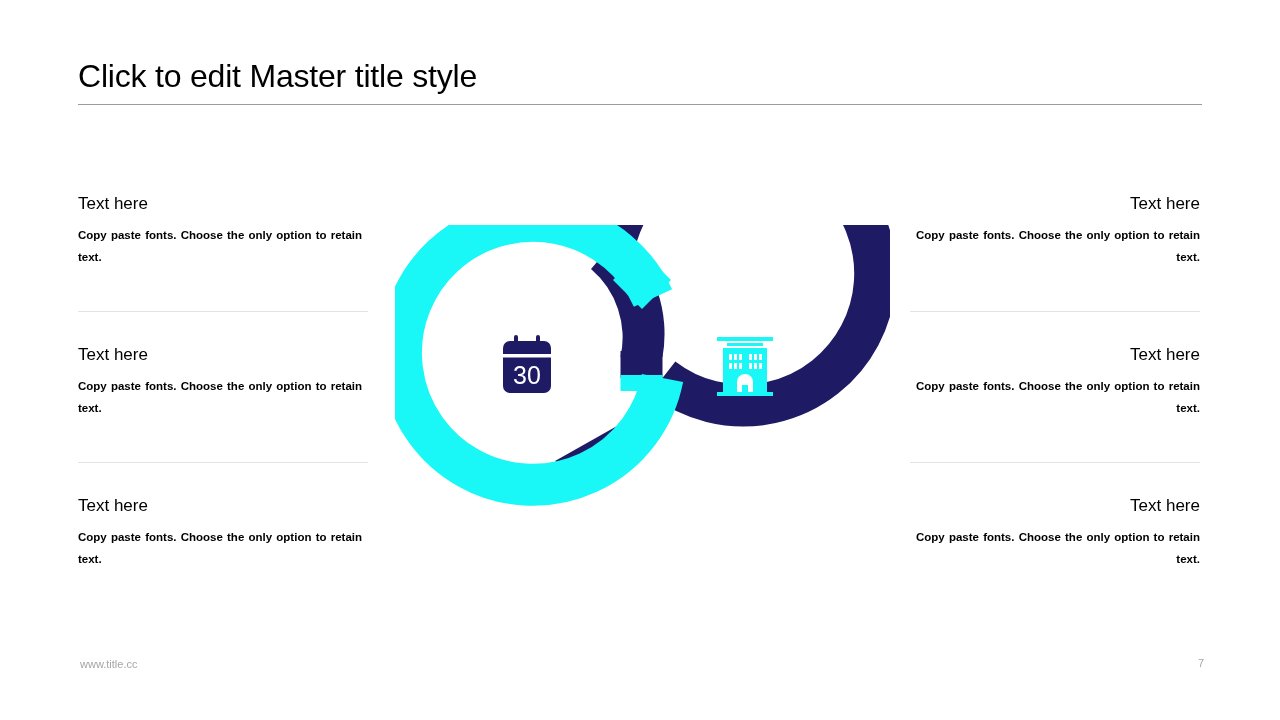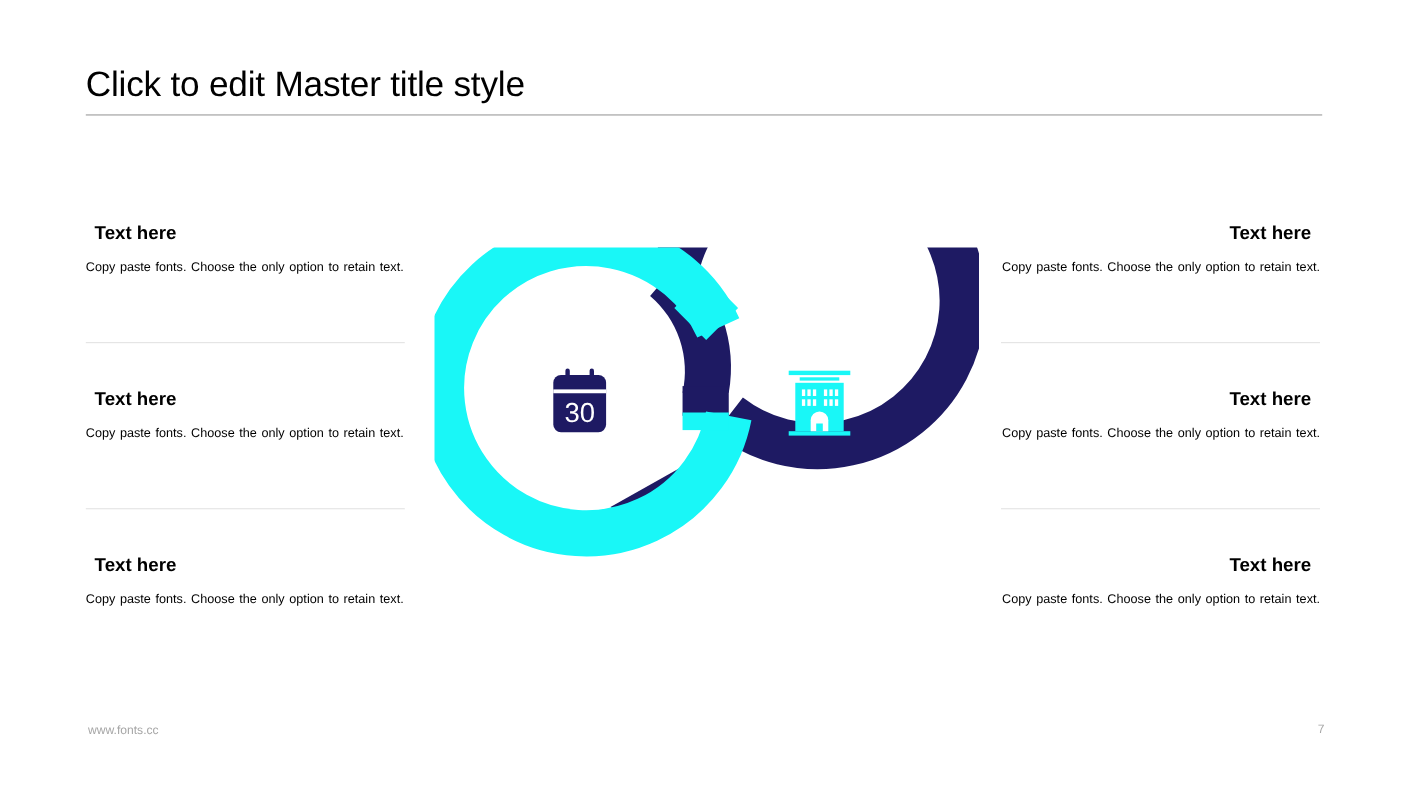--- a/index.html
+++ b/index.html
@@ -39,31 +39,32 @@
   
   .col {
     position: absolute;
     width: 290px;
   }
   .col-left  { left: 78px; }
   .col-right { left: 910px; width: 290px; text-align: right; }
 
   .block-heading {
     font-size: 17px;
-    font-weight: bold;
-    color: #000000;
-    margin: 8px;
+    font-weight: normal;
+    color: #000000;
+    margin: 0;
     line-height: 1.1;
   }
   .block-body {
     font-size: 11.5px;
     line-height: 1.95;
     color: #000000;
     margin: 10px 0 0 0;
     word-spacing: 1px;
+    font-weight: bold;
   }
   .divider {
     position: absolute;
     height: 1px;
     background: #e3e3e3;
   }
   .divider-left  { left: 78px;  width: 290px; }
   .divider-right { left: 910px; width: 290px; }
 
   
@@ -195,14 +196,14 @@
       <rect x="34" y="26" width="3" height="6" fill="#FFFFFF"></rect>
       <rect x="39" y="26" width="3" height="6" fill="#FFFFFF"></rect>
 
       <path d="M 17 55 L 17 45 A 8 8 0 0 1 33 45 L 33 55 Z" fill="#FFFFFF"></path>
       <rect x="22" y="48" width="6" height="7" fill="#19F7F7"></rect>
     </g>
 
   </svg>
 </div>
 
-<div class="footer-url">www.fonts.cc</div>
+<div class="footer-url">www.title.cc</div>
 <div class="footer-page">7</div>
 
 </body></html>

